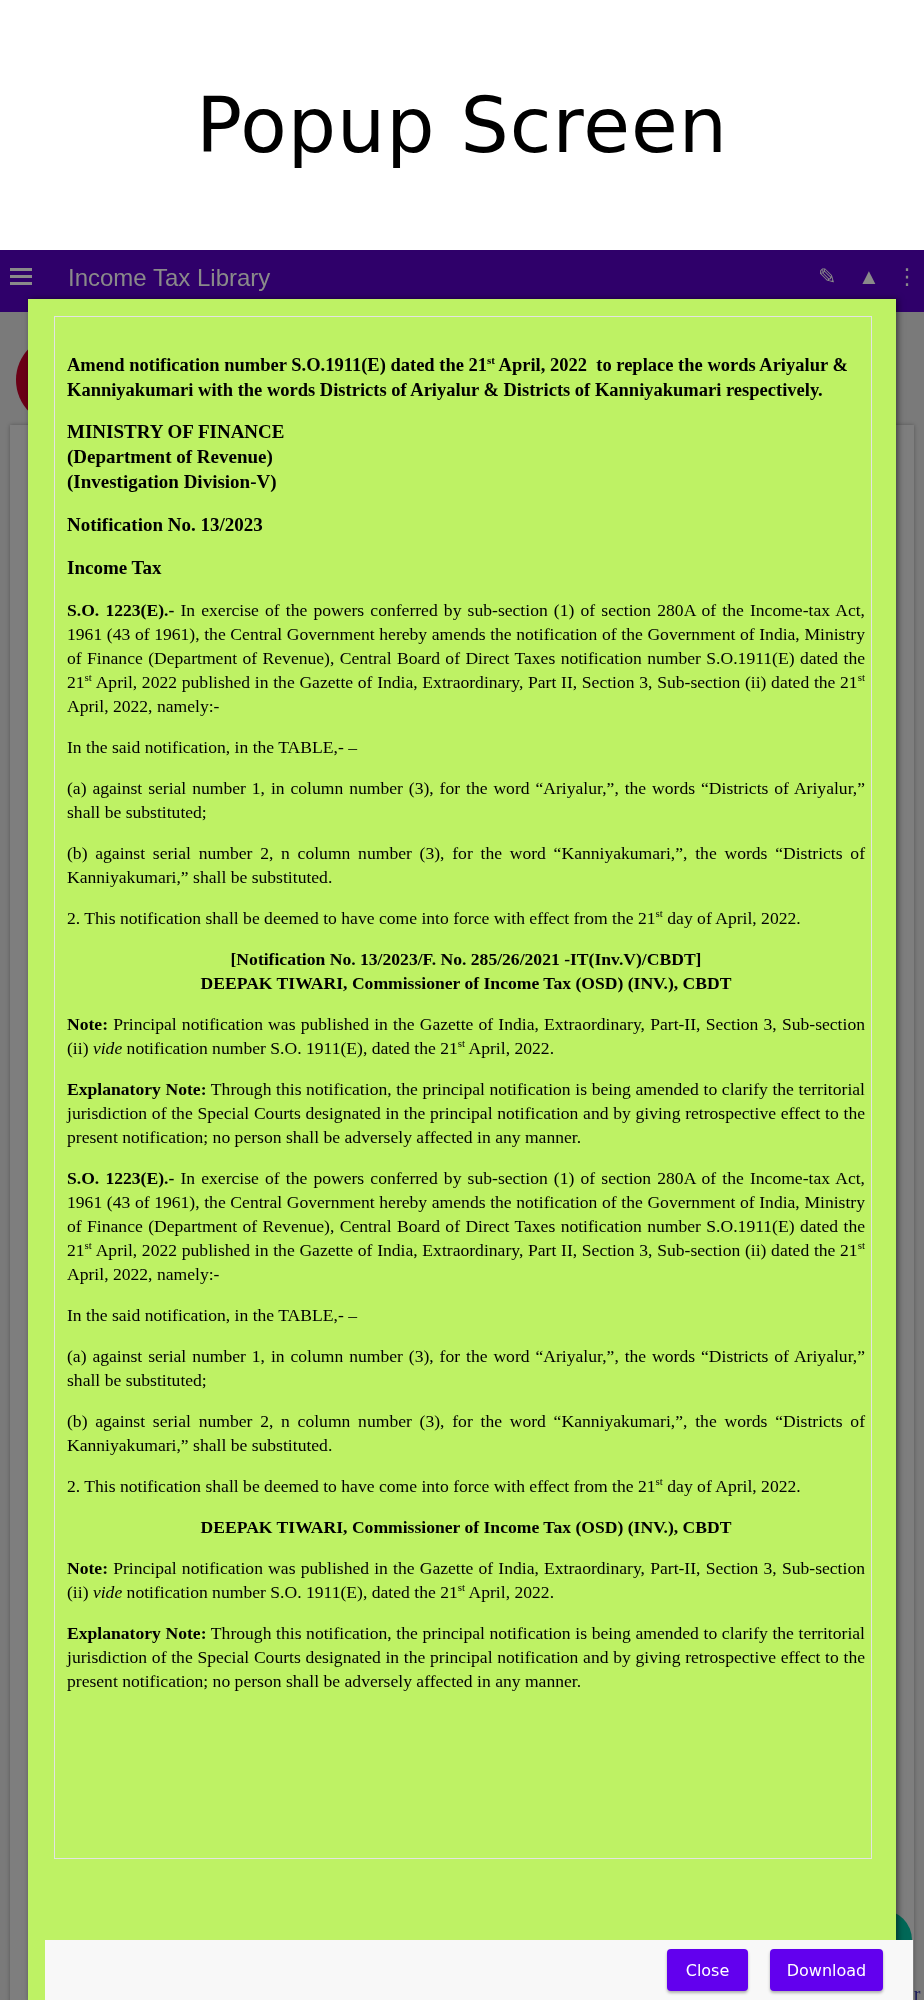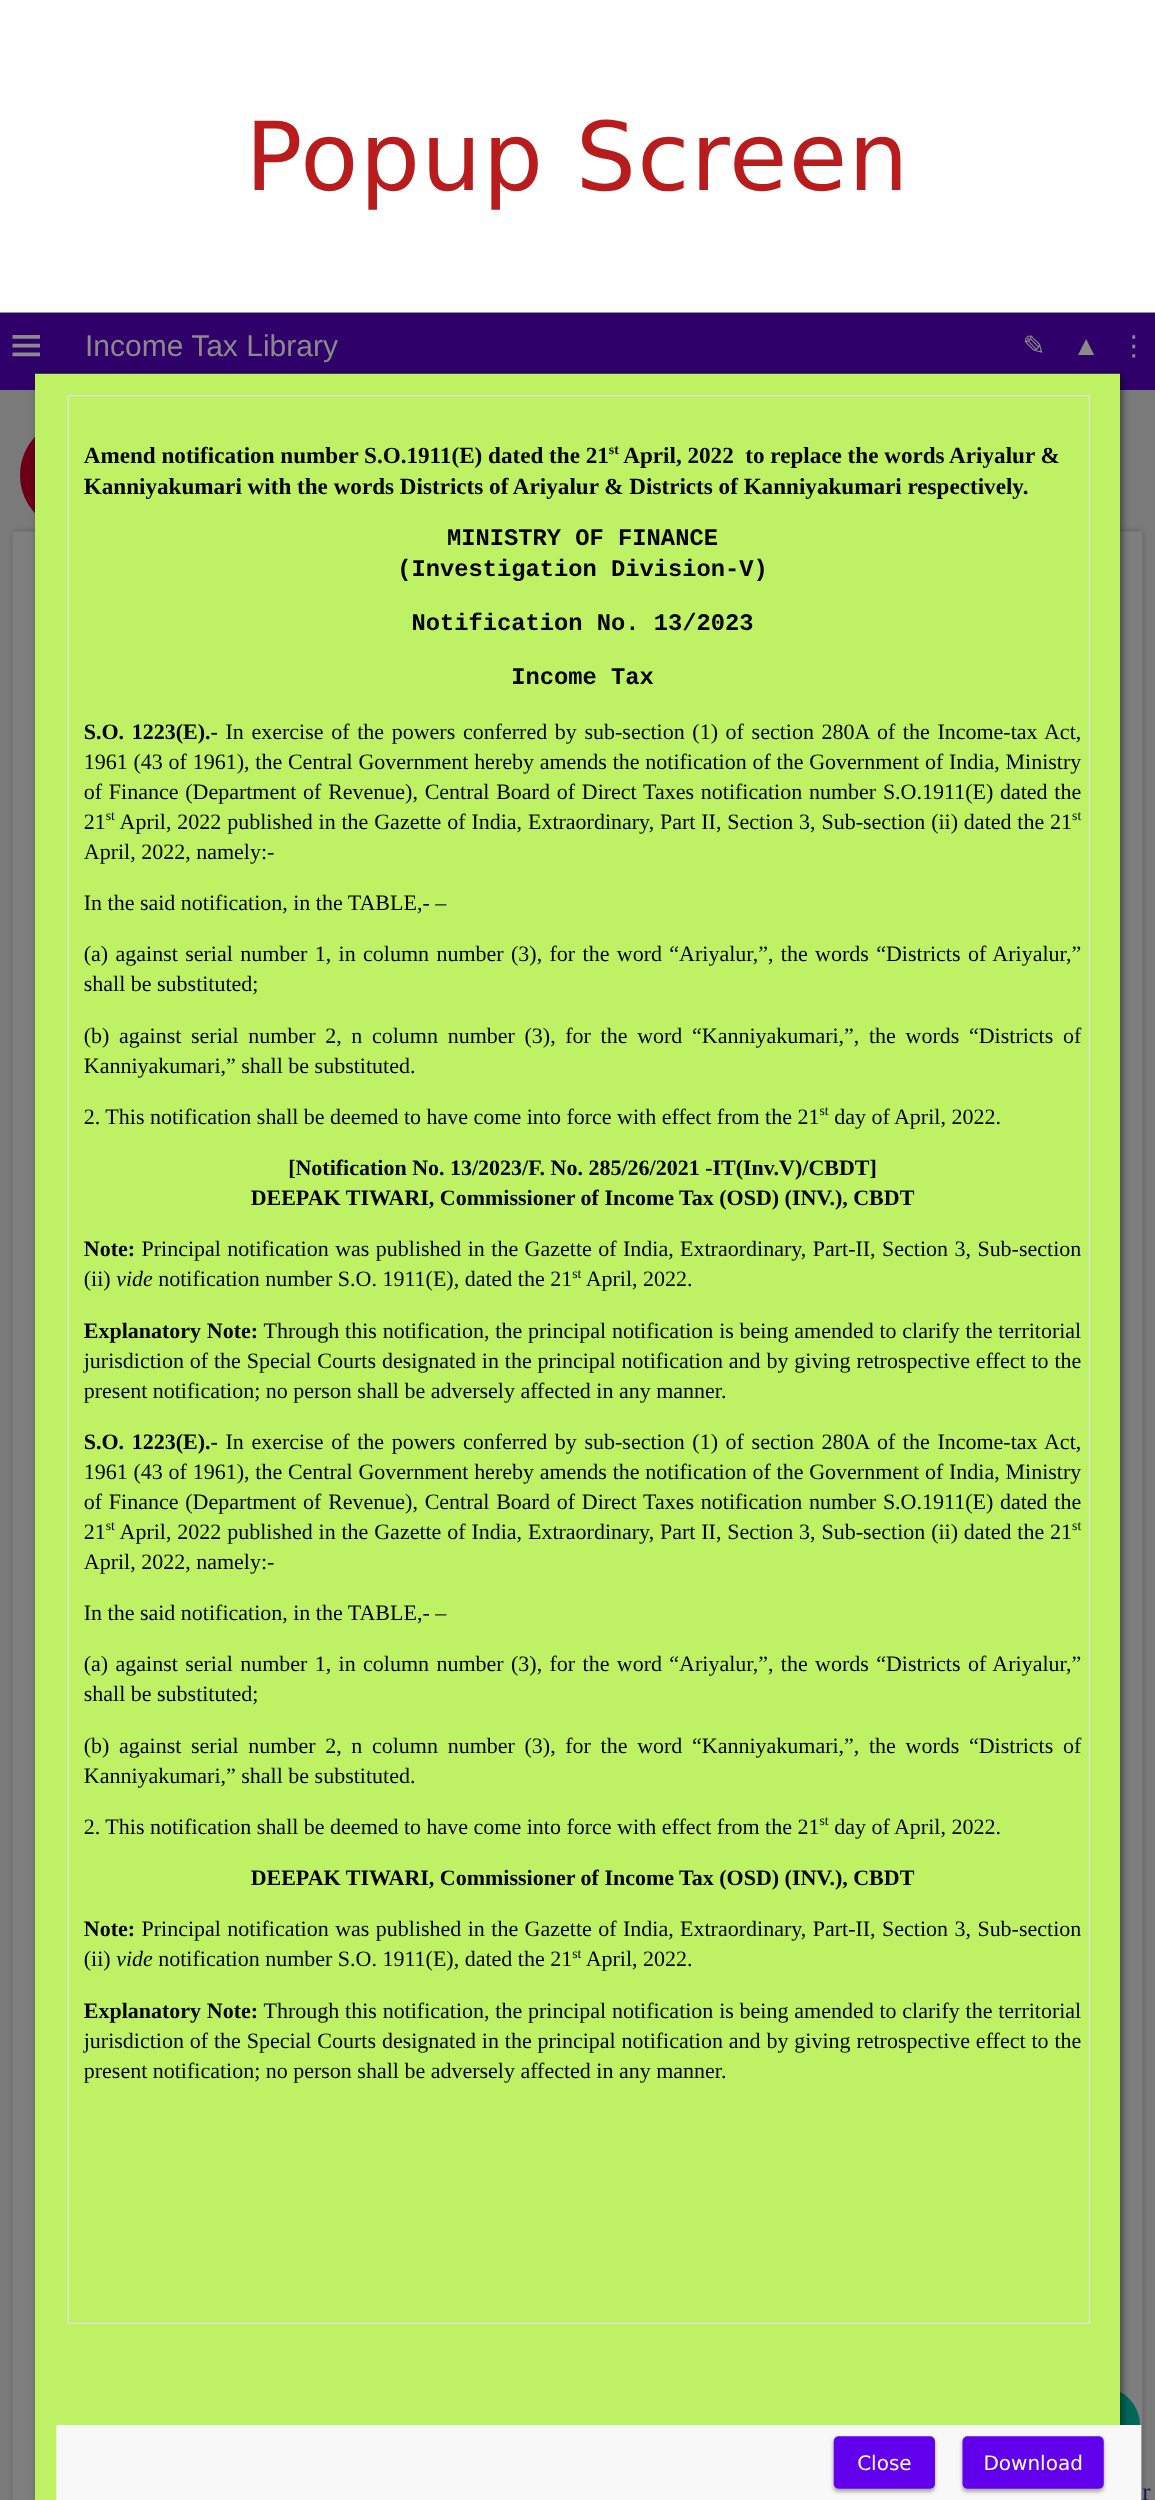--- a/index.html
+++ b/index.html
@@ -2,21 +2,21 @@
 <html><head>
 <meta charset="utf-8">
 <style>
   * { box-sizing: border-box; margin: 0; padding: 0; }
   html, body { width: 924px; height: 2000px; overflow: hidden; background: #ffffff; }
   body { position: relative; font-family: "Liberation Sans", sans-serif; }
 
   .caption {
     position: absolute; top: 0; left: 0; width: 924px; height: 250px;
     display: flex; align-items: center; justify-content: center;
-    font-family: "DejaVu Sans", sans-serif; font-size: 76px; color: #b91c1c;
+    font-family: "DejaVu Sans", sans-serif; font-size: 76px; color: #000000;
     font-weight: 400; letter-spacing: 1px;
   }
 
   
   .app { position: absolute; top: 250px; left: 0; width: 924px; height: 1750px; background: #7a7a7a; overflow: hidden; }
   .appbar { position: absolute; top: 0; left: 0; width: 924px; height: 62px; background: #2f006a; }
   .appbar .menu { position: absolute; left: 10px; top: 18px; width: 22px; height: 18px; }
   .appbar .menu i { display: block; height: 3px; background: #8a8a8a; margin-bottom: 4px; }
   .appbar .title { position: absolute; left: 68px; top: 14px; font-size: 24px; color: #8a8a8a; }
   .appbar .ic { position: absolute; top: 14px; color: #8a8a8a; font-size: 22px; }
@@ -24,21 +24,21 @@
   .app .card { position: absolute; left: 10px; top: 175px; width: 904px; height: 1600px; background: #7e7e7e; box-shadow: 0 0 4px rgba(0,0,0,.3); }
   .app .bottom-link { position: absolute; left: 58px; top: 1733px; font-family: "Liberation Serif", serif; font-size: 20px; color: #1a1a5a; white-space: nowrap; }
   .app .fab { position: absolute; left: 852px; top: 1660px; width: 60px; height: 90px; border-radius: 45px; background: #006857; }
 
   
   .popup { position: absolute; left: 28px; top: 276px; width: 868px; height: 1704px; background: #bef264; box-shadow: 2px 0 6px rgba(0,0,0,.5); margin-top: 23px; }
   .doc-frame { position: absolute; left: 26px; top: 17px; width: 818px; height: 1543px; border: 1px solid #e3e3e3; overflow: hidden; }
   .doc { padding: 36px 6px 0 12px; font-family: "Liberation Serif", serif; color: #000; font-size: 17.6px; line-height: 24px; }
   .doc p { margin-bottom: 17px; text-align: justify; }
   .doc .lead { font-weight: bold; font-size: 18.5px; text-align: left; line-height: 25px; margin-bottom: 16px; }
-  .doc .center { text-align: center; font-weight: bold; font-size: 19px; line-height: 25px; font-family: Liberation Mono, monospace; }
+  .doc .center { text-align: left; font-weight: bold; font-size: 19px; line-height: 25px; }
   .doc .right { text-align: center; font-weight: bold; }
   .doc sup { font-size: 11px; line-height: 0; vertical-align: 7px; }
   .doc b { font-weight: bold; }
   .doc i { }
 
   .popup-footer { position: absolute; left: 17px; top: 1657px; width: 868px; height: 47px; }
   .popup-footer .bg { position: absolute; left: 0; top: -16px; width: 868px; height: 110px; background: #f8f8f8; }
   .btn { position: absolute; top: -7px; height: 42px; background: #6200ee; color: #fff; border-radius: 4px;
          font-family: "DejaVu Sans", sans-serif; font-size: 16px; display: flex; align-items: center; justify-content: center;
          box-shadow: 0 2px 3px rgba(0,0,0,.3); border: none; }
@@ -67,20 +67,21 @@
   <div class="fab"></div>
   <div class="bottom-link">UTGST - Notification No. 03/2023-Union Territory Tax (Rate) - Rates revised on Jaggery, Khandsari Sugar</div>
 </div>
 
 <div class="popup">
   <div class="doc-frame">
     <div class="doc">
       <p class="lead">Amend notification number S.O.1911(E) dated the 21<sup>st</sup> April, 2022&nbsp; to replace the words Ariyalur &amp; Kanniyakumari with the words Districts of Ariyalur &amp; Districts of Kanniyakumari respectively.</p>
 
       <div class="center">MINISTRY OF FINANCE</div>
+      <div class="center">(Department of Revenue)</div>
       <div class="center" style="margin-bottom:18px">(Investigation Division-V)</div>
       <div class="center" style="margin-bottom:18px">Notification No. 13/2023</div>
       <div class="center" style="margin-bottom:18px">Income Tax</div>
 
       <p><b>S.O. 1223(E).-</b><span> In exercise of the powers conferred by sub-section (1) of section 280A of the Income-tax Act, 1961 (43 of 1961), the Central Government hereby amends the notification of the Government of India, Ministry of Finance (Department of Revenue), Central Board of Direct Taxes notification number S.O.1911(E) dated the 21</span><sup>st</sup><span> April, 2022 published in the Gazette of India, Extraordinary, Part II, Section 3, Sub-section (ii) dated the 21</span><sup>st</sup><span> April, 2022, namely:-</span></p>
       <p>In the said notification, in the TABLE,- –</p>
       <p>(a) against serial number 1, in column number (3), for the word “Ariyalur,”, the words “Districts of Ariyalur,” shall be substituted;</p>
       <p>(b) against serial number 2, n column number (3), for the word “Kanniyakumari,”, the words “Districts of Kanniyakumari,” shall be substituted.</p>
       <p><span>2. This notification shall be deemed to have come into force with effect from the 21</span><sup>st</sup><span> day of April, 2022.</span></p>
       <div class="right">[Notification No. 13/2023/F. No. 285/26/2021 -IT(Inv.V)/CBDT]</div>

